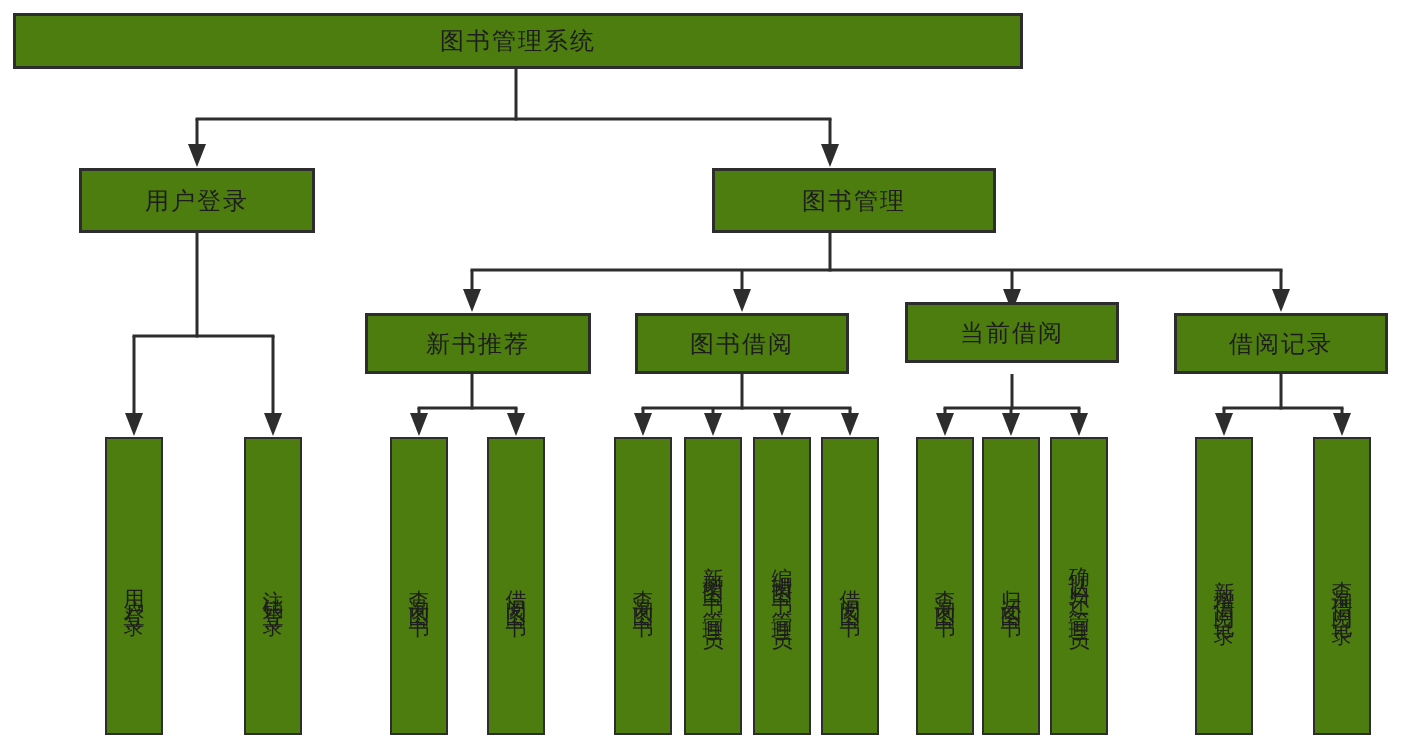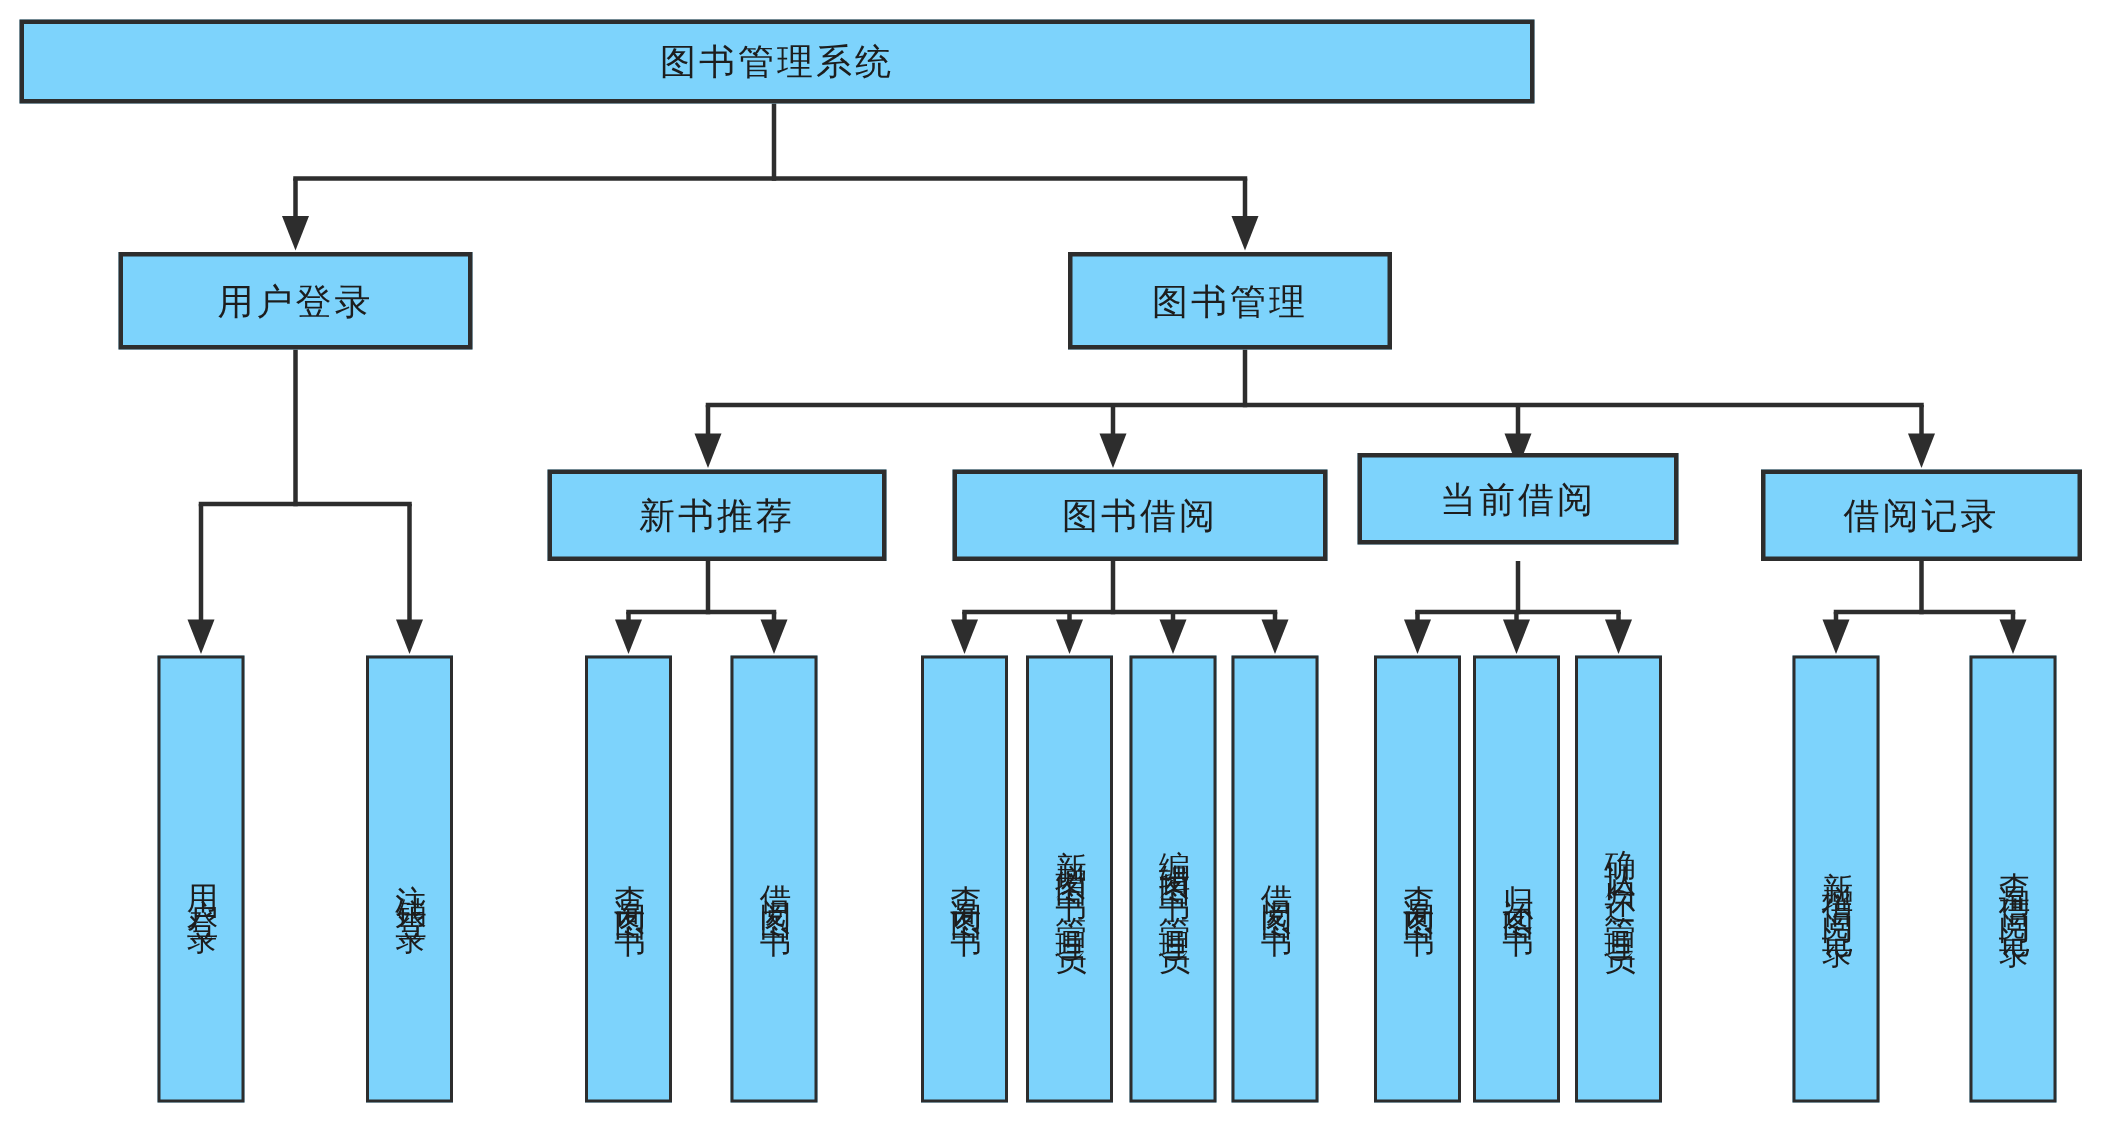--- a/index.html
+++ b/index.html
@@ -2,21 +2,21 @@
 <html style="--line: #2d2d2d; --text: #1d1d1d; --bg: #ffffff; --wm: #c5bfc1;"><head>
 <meta charset="utf-8">
 <style>
   html,body{margin:0;padding:0;background:#fff;}
   .canvas{
     position:relative;width:1405px;height:747px;background:var(--bg,#ffffff);
     font-family:"Liberation Sans",sans-serif;overflow:hidden;
     color:var(--text,#1d1d1d);
   }
   .box{
-    position:absolute;background:#7dd3fc;
+    position:absolute;background:#4d7c0f;
     border:3px solid var(--line,#2d2d2d);
     box-sizing:border-box;
     display:flex;align-items:center;justify-content:center;
     z-index:2;
   }
   .hbox{font-size:24px;letter-spacing:2px;font-weight:500;}
   .vbox{
     writing-mode:vertical-rl;text-orientation:mixed;
     font-size:21px;letter-spacing:9px;font-weight:500;
     border-width:2.5px;
@@ -97,28 +97,28 @@
       <polygon points="1342,436 1333,413 1351,413"></polygon>
   </svg>
 
   <div class="box hbox" style="left:13px;top:13px;width:1010px;height:56px;">
     <span>图书管理系统</span>
   </div>
 
   <div class="box hbox" style="left:79px;top:168px;width:236px;height:65px;">
     <span>用户登录</span>
   </div>
-  <div class="box hbox" style="left:712px;top:168px;width:216px;height:65px;">
+  <div class="box hbox" style="left:712px;top:168px;width:284px;height:65px;">
     <span>图书管理</span>
   </div>
 
   <div class="box hbox" style="left:365px;top:313px;width:226px;height:61px;">
     <span>新书推荐</span>
   </div>
-  <div class="box hbox" style="left:635px;top:313px;width:250px;height:61px;">
+  <div class="box hbox" style="left:635px;top:313px;width:214px;height:61px;">
     <span>图书借阅</span>
   </div>
   <div class="box hbox" style="left:905px;top:302px;width:214px;height:61px;">
     <span>当前借阅</span>
   </div>
   <div class="box hbox" style="left:1174px;top:313px;width:214px;height:61px;">
     <span>借阅记录</span>
   </div>
 
   <div class="box vbox" style="left:105px;top:437px;width:58px;height:298px;">

